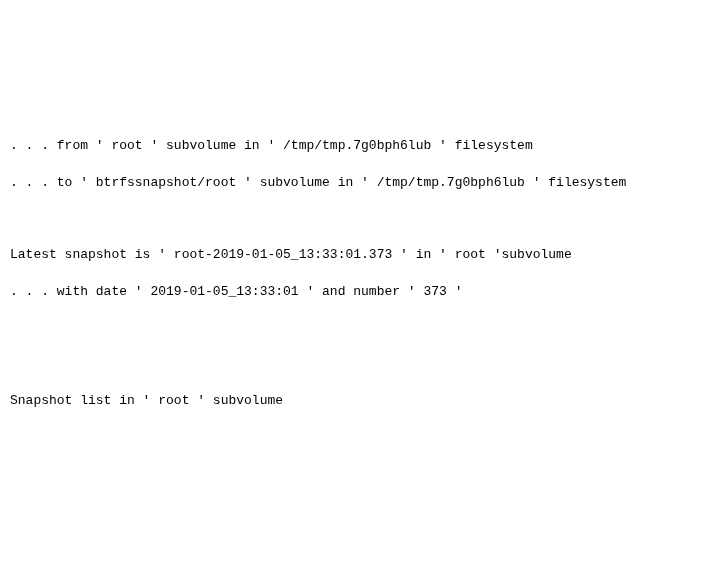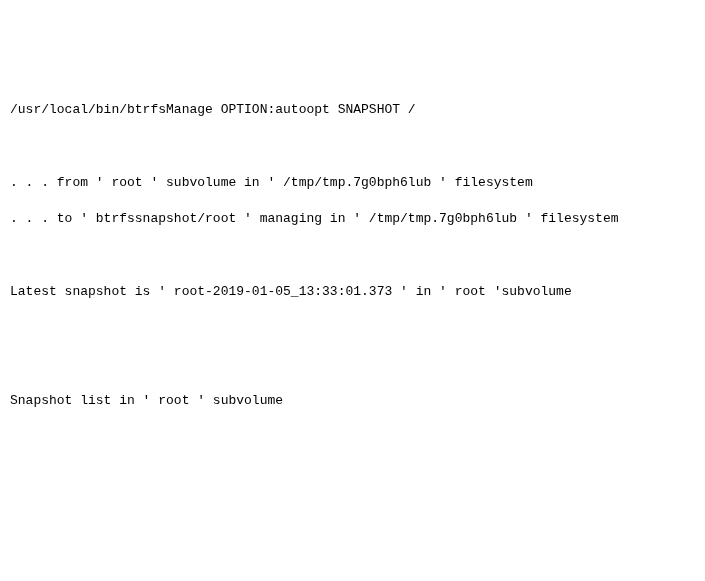--- a/index.html
+++ b/index.html
@@ -22,26 +22,26 @@
     .line {
       display: block;
     }
   </style>
 </head>
 <body>
 
 
 
 <div class="terminal-output">
-<span class="line">/usr/local/bin/btrfsManage OPTION:autoopt SNAPSHOT /</span>
 <span class="line"> </span>
 <span class="line">. . . from ' root ' subvolume in ' /tmp/tmp.7g0bph6lub ' filesystem</span>
-<span class="line">. . . to ' btrfssnapshot/root ' managing in ' /tmp/tmp.7g0bph6lub ' filesystem</span>
+<span class="line">. . . to ' btrfssnapshot/root ' subvolume in ' /tmp/tmp.7g0bph6lub ' filesystem</span>
 <span class="line"> </span>
 <span class="line">Latest snapshot is ' root-2019-01-05_13:33:01.373 ' in ' root 'subvolume</span>
+<span class="line">. . . with date ' 2019-01-05_13:33:01 ' and number ' 373 '</span>
 <span class="line"> </span>
 <span class="line"> </span>
 <span class="line">Snapshot list in ' root ' subvolume</span>
 
 
 
 
 
 
 

